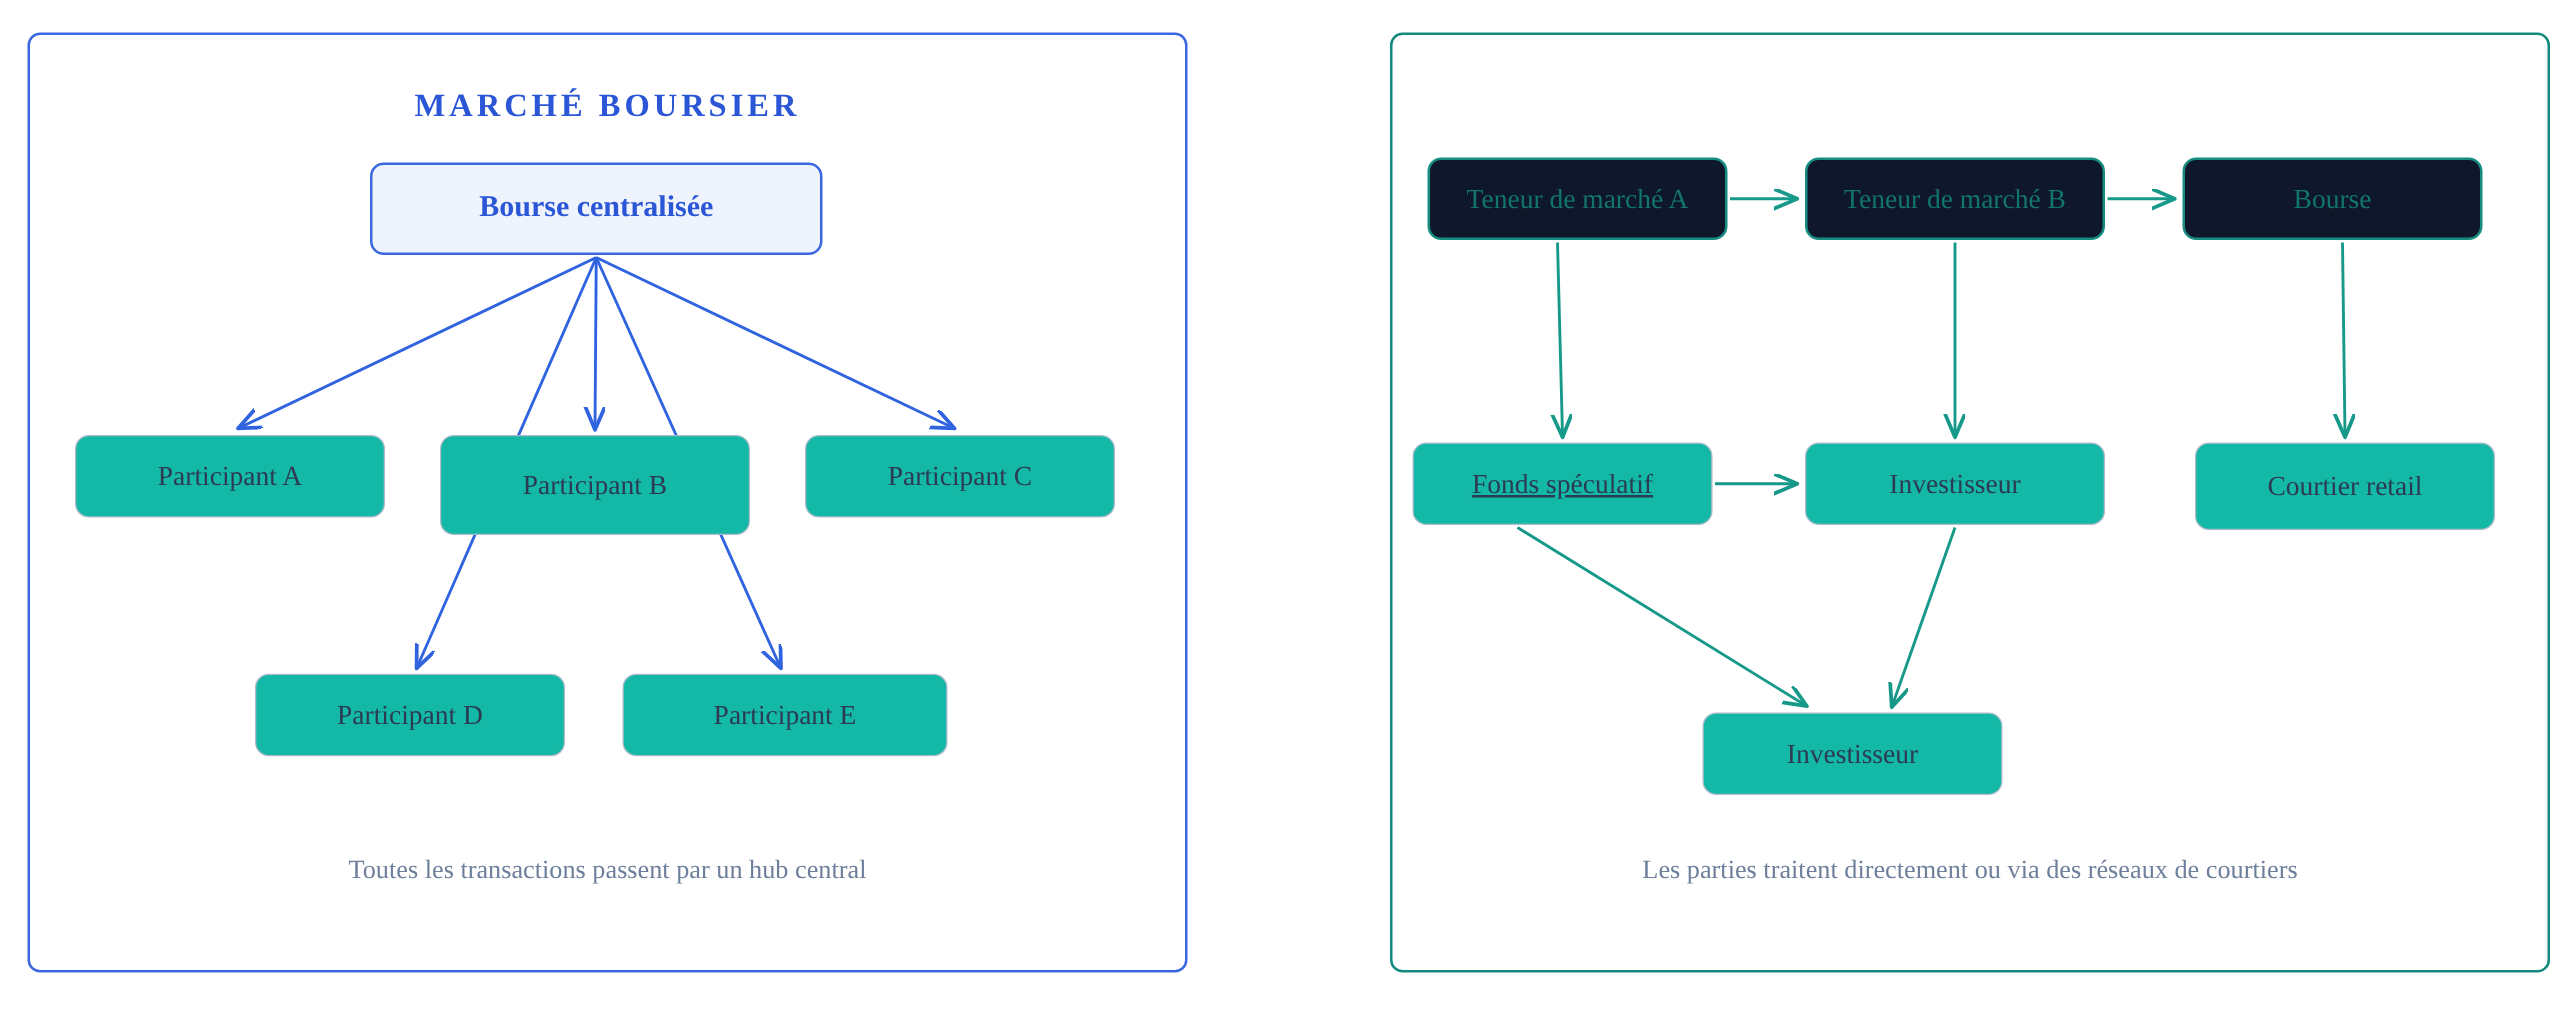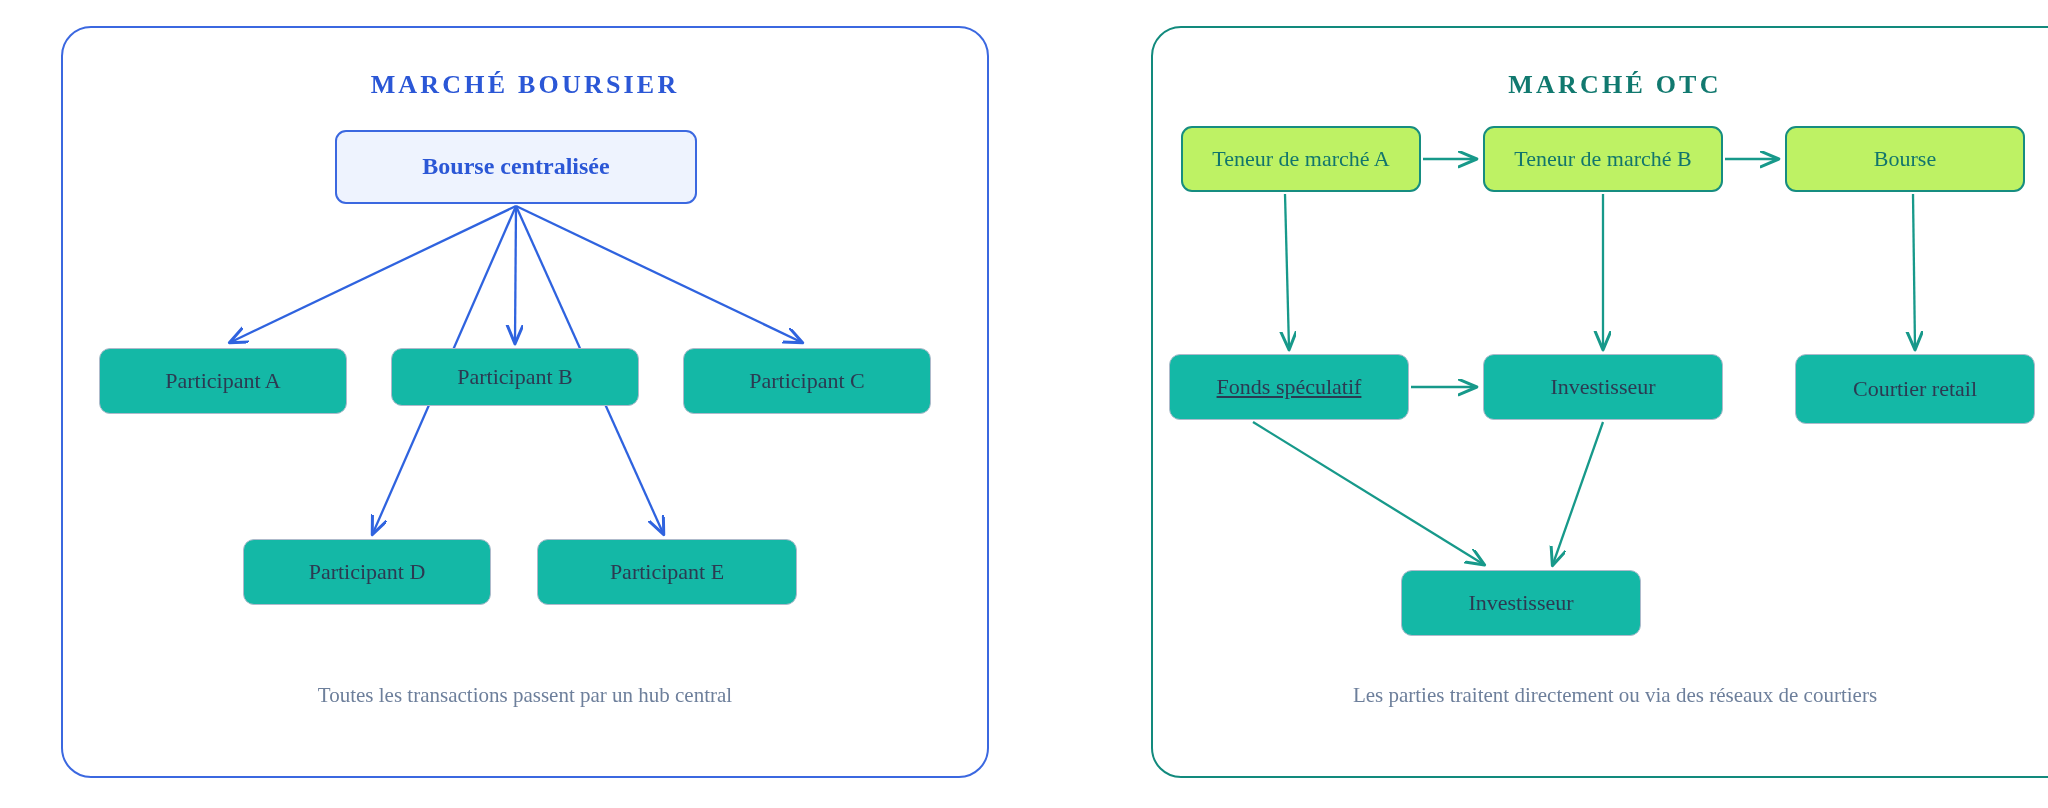--- a/index.html
+++ b/index.html
@@ -15,24 +15,23 @@
   }
   #stage {
     position: relative;
     width: 2048px;
     height: 808px;
   }
 
   
   .panel {
     position: absolute;
-    border-radius: 30px;
+    border-radius: 10px;
     background: #ffffff;
     box-sizing: border-box;
-    margin-left: 39px;
   }
   .panel.exchange {
     left: 22px;
     top: 26px;
     width: 928px;
     height: 752px;
     border: 2.5px solid #3b68e0;
   }
   .panel.otc {
     left: 1112px;
@@ -101,21 +100,21 @@
   
   .node.hub {
     background: #eef3fe;
     border: 2.4px solid #3b68e0;
     color: #2b57d6;
     font-weight: bold;
     font-size: 24px;
   }
   
   .node.dealer {
-    background: #bef264;
+    background: #0f172a;
     border: 2.2px solid #168d80;
     color: #12756c;
   }
 </style>
 </head>
 <body>
 
 <div id="stage">
 
   <section class="panel exchange">
@@ -132,30 +131,29 @@
         <line x1="453" y1="178" x2="168" y2="314"></line>
         <line x1="453" y1="178" x2="452" y2="314"></line>
         <line x1="453" y1="178" x2="738" y2="314"></line>
         <line x1="453" y1="178" x2="310" y2="505"></line>
         <line x1="453" y1="178" x2="600" y2="505"></line>
       </g>
     </svg>
 
     <div class="node hub" style="left:272px; top:102px; width:362px; height:74px;">Bourse centralisée</div>
     <div class="node plain" style="left:36px; top:320px; width:248px; height:66px;">Participant A</div>
-    <div class="node plain" style="left:328px; top:320px; width:248px; height:58px;">Participant B</div>
+    <div class="node plain" style="left:328px; top:320px; width:248px; height:80px;">Participant B</div>
     <div class="node plain" style="left:180px; top:511px; width:248px; height:66px;">Participant D</div>
     <div class="node plain" style="left:620px; top:320px; width:248px; height:66px;">Participant C</div>
     <div class="node plain" style="left:474px; top:511px; width:260px; height:66px;">Participant E</div>
 
     <div class="panel-caption">Toutes les transactions passent par un hub central</div>
   </section>
 
   <section class="panel otc">
-    <div class="panel-title">MARCHÉ OTC</div>
 
     <svg class="edges" viewBox="0 0 928 752">
       <defs>
         <marker id="arrowTeal" markerWidth="9" markerHeight="9" refX="7.2" refY="3.4" orient="auto" markerUnits="strokeWidth">
           <path d="M0,0 L8,3.4 L0,6.8" fill="none" stroke="#17998a" stroke-width="1.3" stroke-linecap="round" stroke-linejoin="round"></path>
         </marker>
       </defs>
       <g stroke="#17998a" stroke-width="2.3" fill="none" marker-end="url(#arrowTeal)">
 
         <line x1="270" y1="131" x2="322" y2="131"></line>

